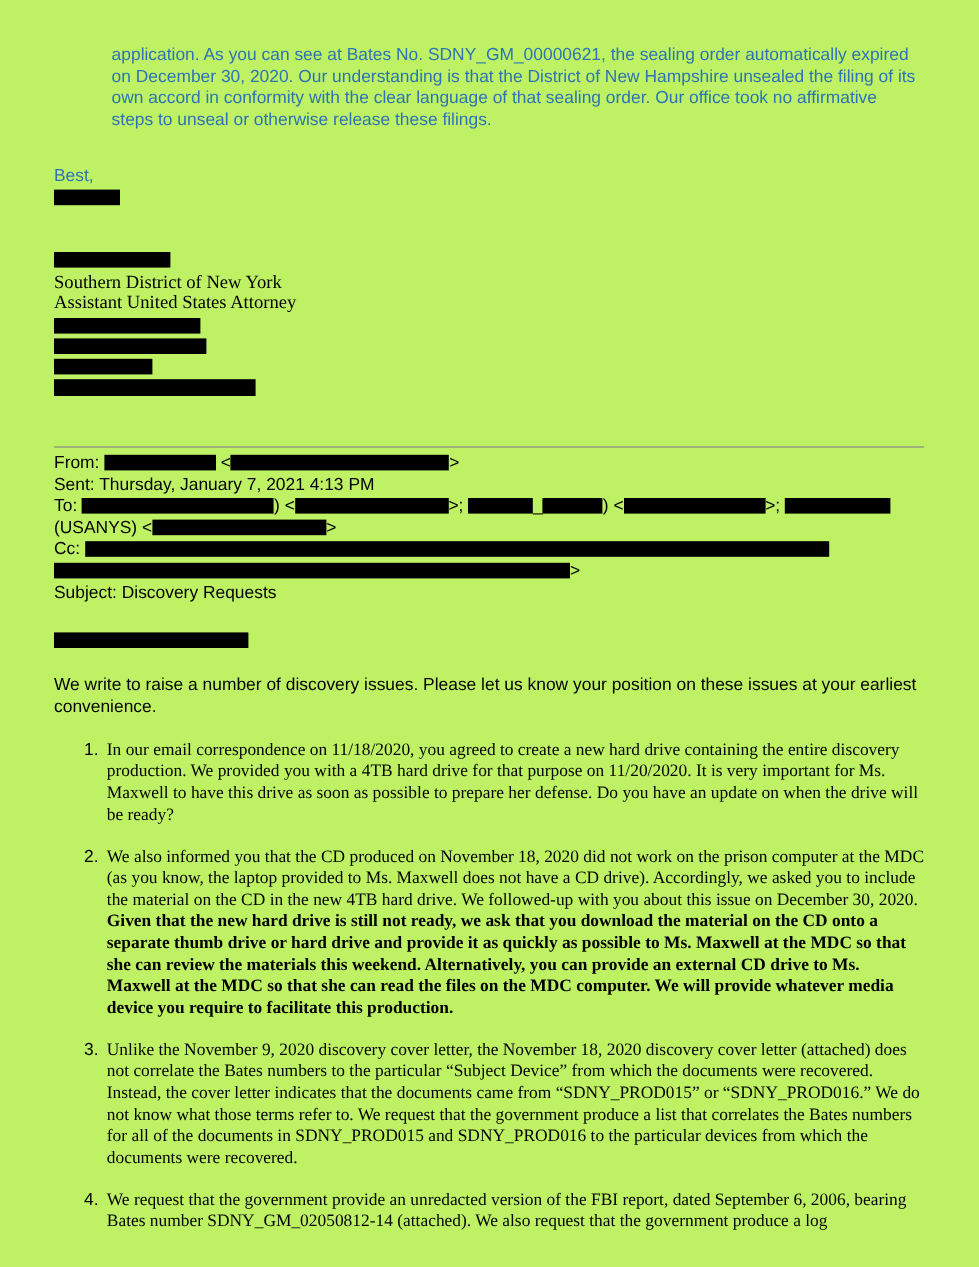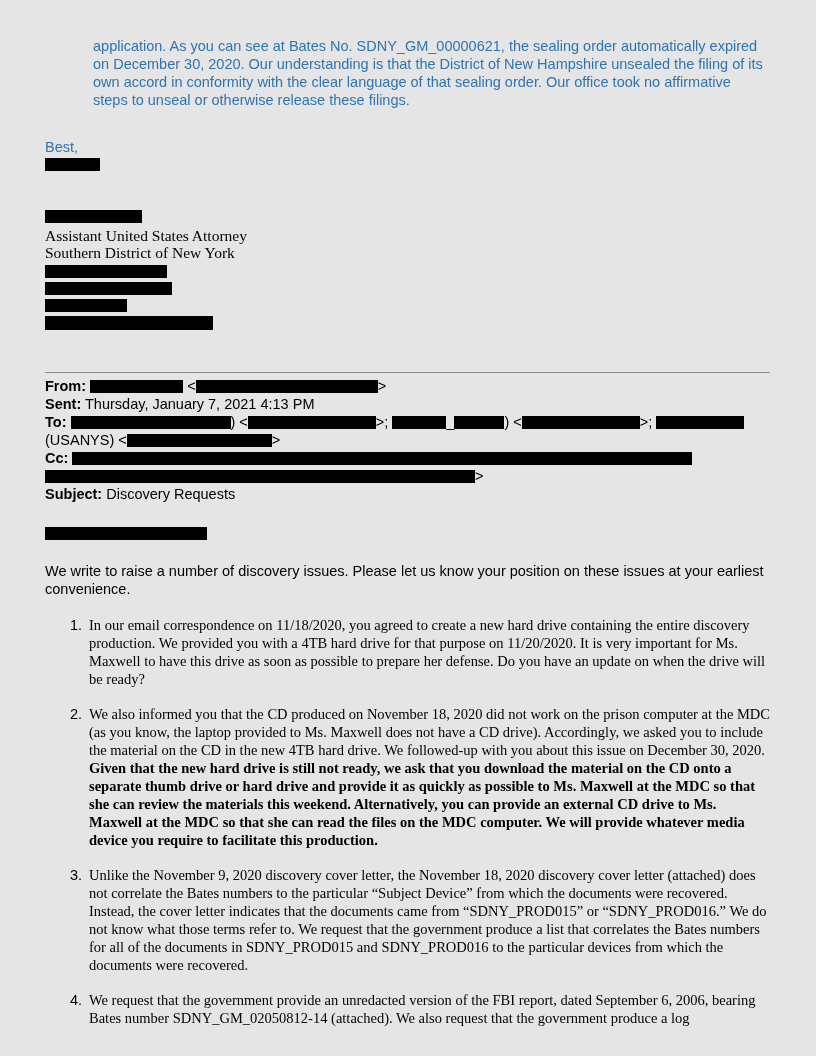--- a/index.html
+++ b/index.html
@@ -1,59 +1,59 @@
 <!DOCTYPE html>
 <html><head>
 <meta charset="utf-8">
 <style>
   * { margin:0; padding:0; box-sizing:border-box; }
   html,body { background:#ffffff; }
   .page {
     position:relative;
     width:816px; height:1056px;
-    background:#e5e5e5;
+    background:#bef264;
     font-family:"Liberation Sans", sans-serif;
     font-size:14.5px;
     line-height:18px;
     color:#000000;
     padding:37px 46px 0 45px;
     overflow:hidden;
   }
   .blue { color:#2E74B5; }
   .quoted { margin-left:48px; width:672px; }
   .closing { margin-top:29px; }
   .redact { display:inline-block; background:#000; height:13px; vertical-align:-2px; }
   .redact-block { background:#000; height:13px; }
   .sig-block { margin-top:39px; }
   .sig { font-family:"Liberation Serif", serif; font-size:15.5px; line-height:17px; }
   .header-divider { border-top:1px solid #8a8a8a; margin-top:42px; }
   .email-header { margin-top:4px; }
   .hline { line-height:18px; }
-  .bold { font-weight:bold; }
+  .bold { font-weight:normal; }
   .greeting-redact { margin-top:24px; }
   .intro { margin-top:22px; width:725px; }
   .list { margin-top:18px; }
   .list-item { display:flex; margin-left:25px; margin-bottom:17px; width:700px; }
   .list-item .num { flex:0 0 19px; }
   .list-item .item-text { flex:1;font-family:Liberation Serif, serif; }
 </style>
 </head>
 <body>
 
 <div class="page">
 
   <p class="quoted blue">application.  As you can see at Bates No. SDNY_GM_00000621, the sealing order automatically expired on December 30, 2020.  Our understanding is that the District of New Hampshire unsealed the filing of its own accord in conformity with the clear language of that sealing order.  Our office took no affirmative steps to unseal or otherwise release these filings.</p>
 
   <p class="closing blue">Best,</p>
   <div class="redact-block" style="width:55px; margin-top:2px;"></div>
 
   <div class="sig-block">
     <div class="redact-block" style="width:97px; margin-bottom:4px;"></div>
+    <div class="sig">Southern District of New York</div>
     <div class="sig">Assistant United States Attorney</div>
-    <div class="sig">Southern District of New York</div>
     <div class="redact-block" style="width:122px; margin-top:4px;"></div>
     <div class="redact-block" style="width:127px; margin-top:4px;"></div>
     <div class="redact-block" style="width:82px; margin-top:4px;"></div>
     <div class="redact-block" style="width:168px; height:14px; margin-top:4px;"></div>
   </div>
 
   <div class="header-divider"></div>
 
   <div class="email-header">
     <div class="hline"><span class="bold">From:</span> <span><span class="redact" style="width: 93px;"></span><span> &lt;</span><span class="redact" style="width: 182px;"></span><span>&gt;</span></span></div>

